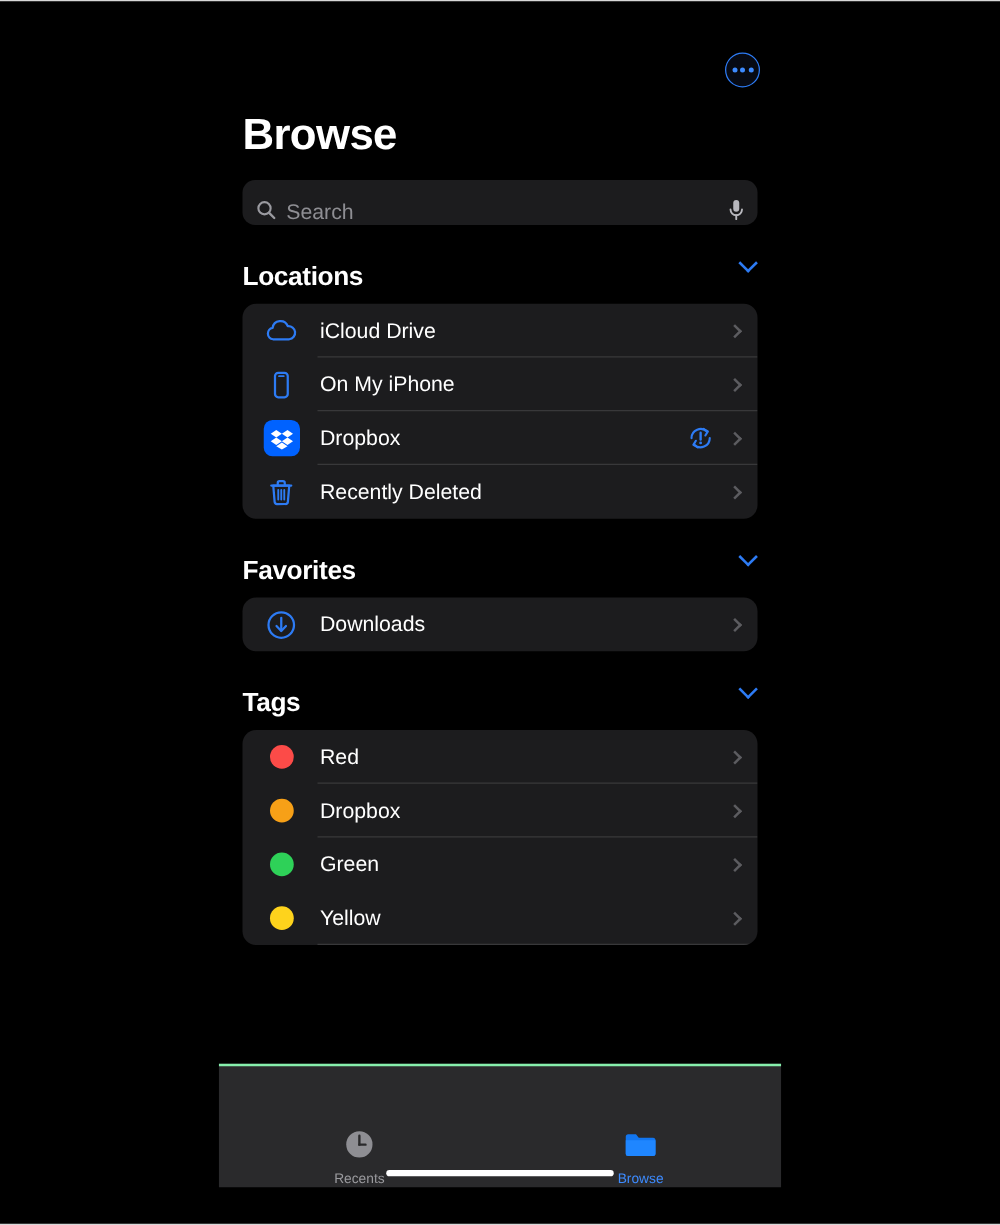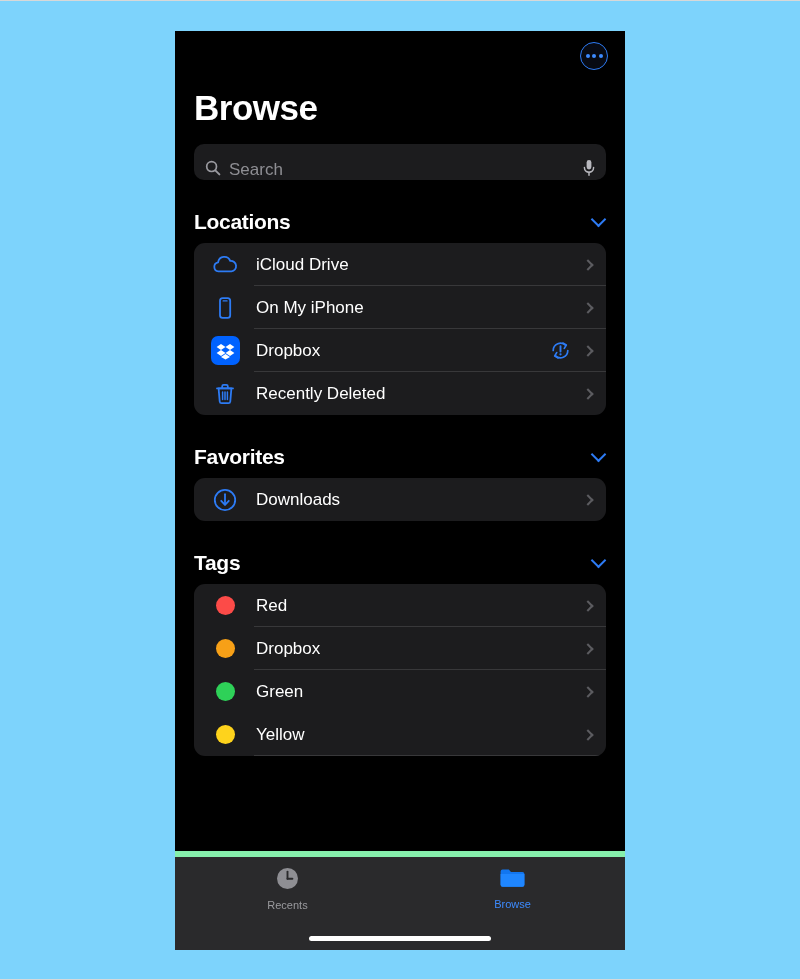--- a/index.html
+++ b/index.html
@@ -9,21 +9,21 @@
     height: 980px;
     background: #ffffff;
     font-family: "Liberation Sans", sans-serif;
     overflow: hidden;
   }
 
   #page {
     position: relative;
     width: 800px;
     height: 980px;
-    background: #7dd3fc;
+    background: #000000;
     border-top: 1px solid #d8d8d8;
     border-bottom: 1px solid #d8d8d8;
   }
 
   
   #phone {
     position: absolute;
     left: 175px;
     top: 30px;
     width: 450px;
@@ -94,21 +94,21 @@
   .search-bar .ph {
     flex: 1;
     color: #8e8e93;
     font-size: 17px;
     line-height: 20px;
   }
 
   
   .section-head {
     display: flex;
-    align-items: center;
+    align-items: flex-start;
     justify-content: space-between;
     padding: 0 21px 0 19px;
     margin-top: 30px;
     margin-bottom: 9px;
   }
   .section-head .title {
     color: #ffffff;
     font-size: 21px;
     font-weight: bold;
     letter-spacing: -0.3px;
@@ -188,23 +188,23 @@
     justify-content: center;
   }
 
   
   .tabbar {
     position: absolute;
     left: 0; bottom: 0;
     width: 450px;
     height: 99px;
     background: #2a2a2c;
-    border-top: 6px solid #86efac;
-    display: flex;
-    align-items: flex-start;
+    border-top: 2px solid #86efac;
+    display: flex;
+    align-items: flex-end;
     padding-top: 9px;
   }
   .tab {
     flex: 1;
     display: flex;
     flex-direction: column;
     align-items: center;
     gap: 4px;
   }
   .tab .tlabel { font-size: 11px; line-height: 13px; }

